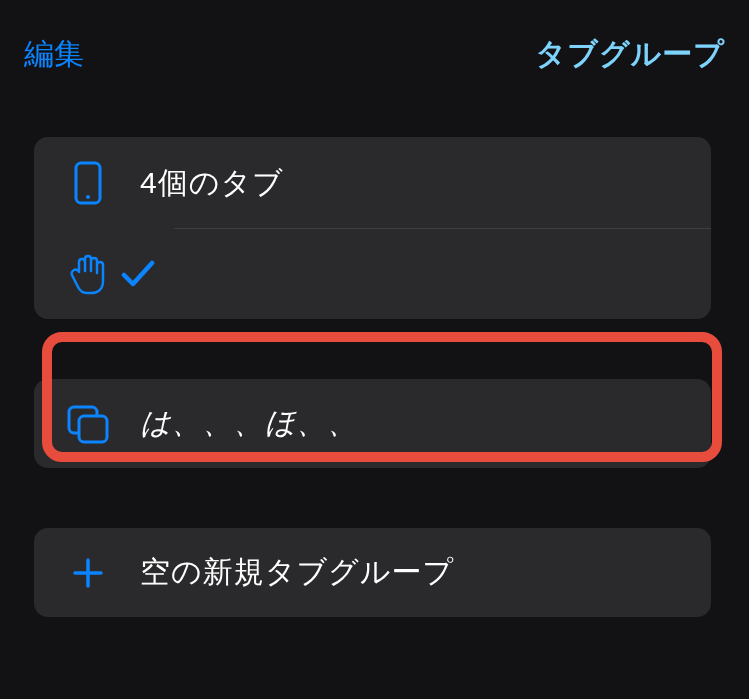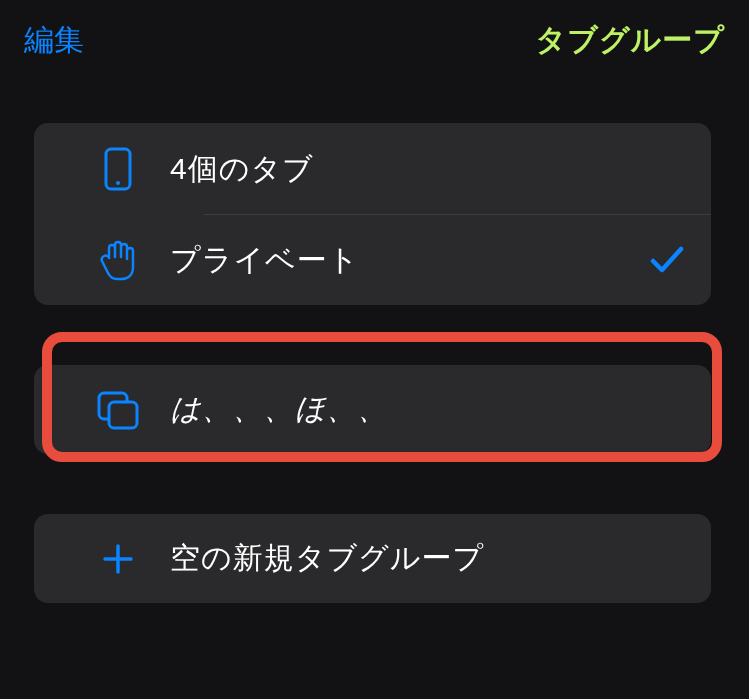--- a/index.html
+++ b/index.html
@@ -12,41 +12,40 @@
       height: 699px;
       background: #121214;
       font-family: -apple-system, BlinkMacSystemFont, "Hiragino Sans", sans-serif;
       overflow: hidden;
       position: relative;
     }
     .header {
       display: flex;
       justify-content: space-between;
       align-items: center;
-      padding: 20px 24px 20px 24px;
+      padding: 34px 24px 20px 24px;
       text-align: center;
     }
     .header-left, .header-right {
       color: #0a84ff;
       font-size: 30px;
       font-weight: 400;
       cursor: pointer;
     }
     .header-title {
-      color: #bef264;
+      color: #7dd3fc;
       font-size: 30px;
       font-weight: 600;
       letter-spacing: 1px;
     }
     .section {
       margin: 42px 38px 0 34px;
       background: #2a2a2c;
       border-radius: 14px;
       overflow: hidden;
-      padding-left: 30px;
     }
     .section.second {
       margin-top: 60px;
       position: relative;
       font-style: italic;
     }
     .section.third {
       margin-top: 60px;
     }
     .row {
@@ -116,21 +115,20 @@
     </div>
     <div class="row-label">4個のタブ</div>
     <div class="row-divider"></div>
   </div>
   <div class="row">
     <div class="icon-slot">
       <svg width="38" height="42" viewBox="0 0 38 42">
         <path d="M 10 18 L 10 9 C 10 7 11 6 13 6 C 15 6 16 7 16 9 L 16 18 L 16 6 C 16 4 17 3 19 3 C 21 3 22 4 22 6 L 22 18 L 22 8 C 22 6 23 5 25 5 C 27 5 28 6 28 8 L 28 20 L 28 12 C 28 10 29 9 31 9 C 33 9 34 10 34 12 L 34 28 C 34 36 29 40 22 40 L 18 40 C 14 40 11 38 9 34 L 3 22 C 2 20 3 18 5 17 C 7 16 9 17 10 19 Z" fill="none" stroke="#0a84ff" stroke-width="2.5" stroke-linejoin="round"></path>
       </svg>
     </div>
-    <div class="row-label">プライベート</div>
     <div class="check-slot">
       <svg width="34" height="30" viewBox="0 0 34 30">
         <path d="M 3 16 L 12 25 L 31 4" fill="none" stroke="#0a84ff" stroke-width="4.5" stroke-linecap="round" stroke-linejoin="round"></path>
       </svg>
     </div>
   </div>
 </div>
 
 <div class="section second">
   <div class="row">

